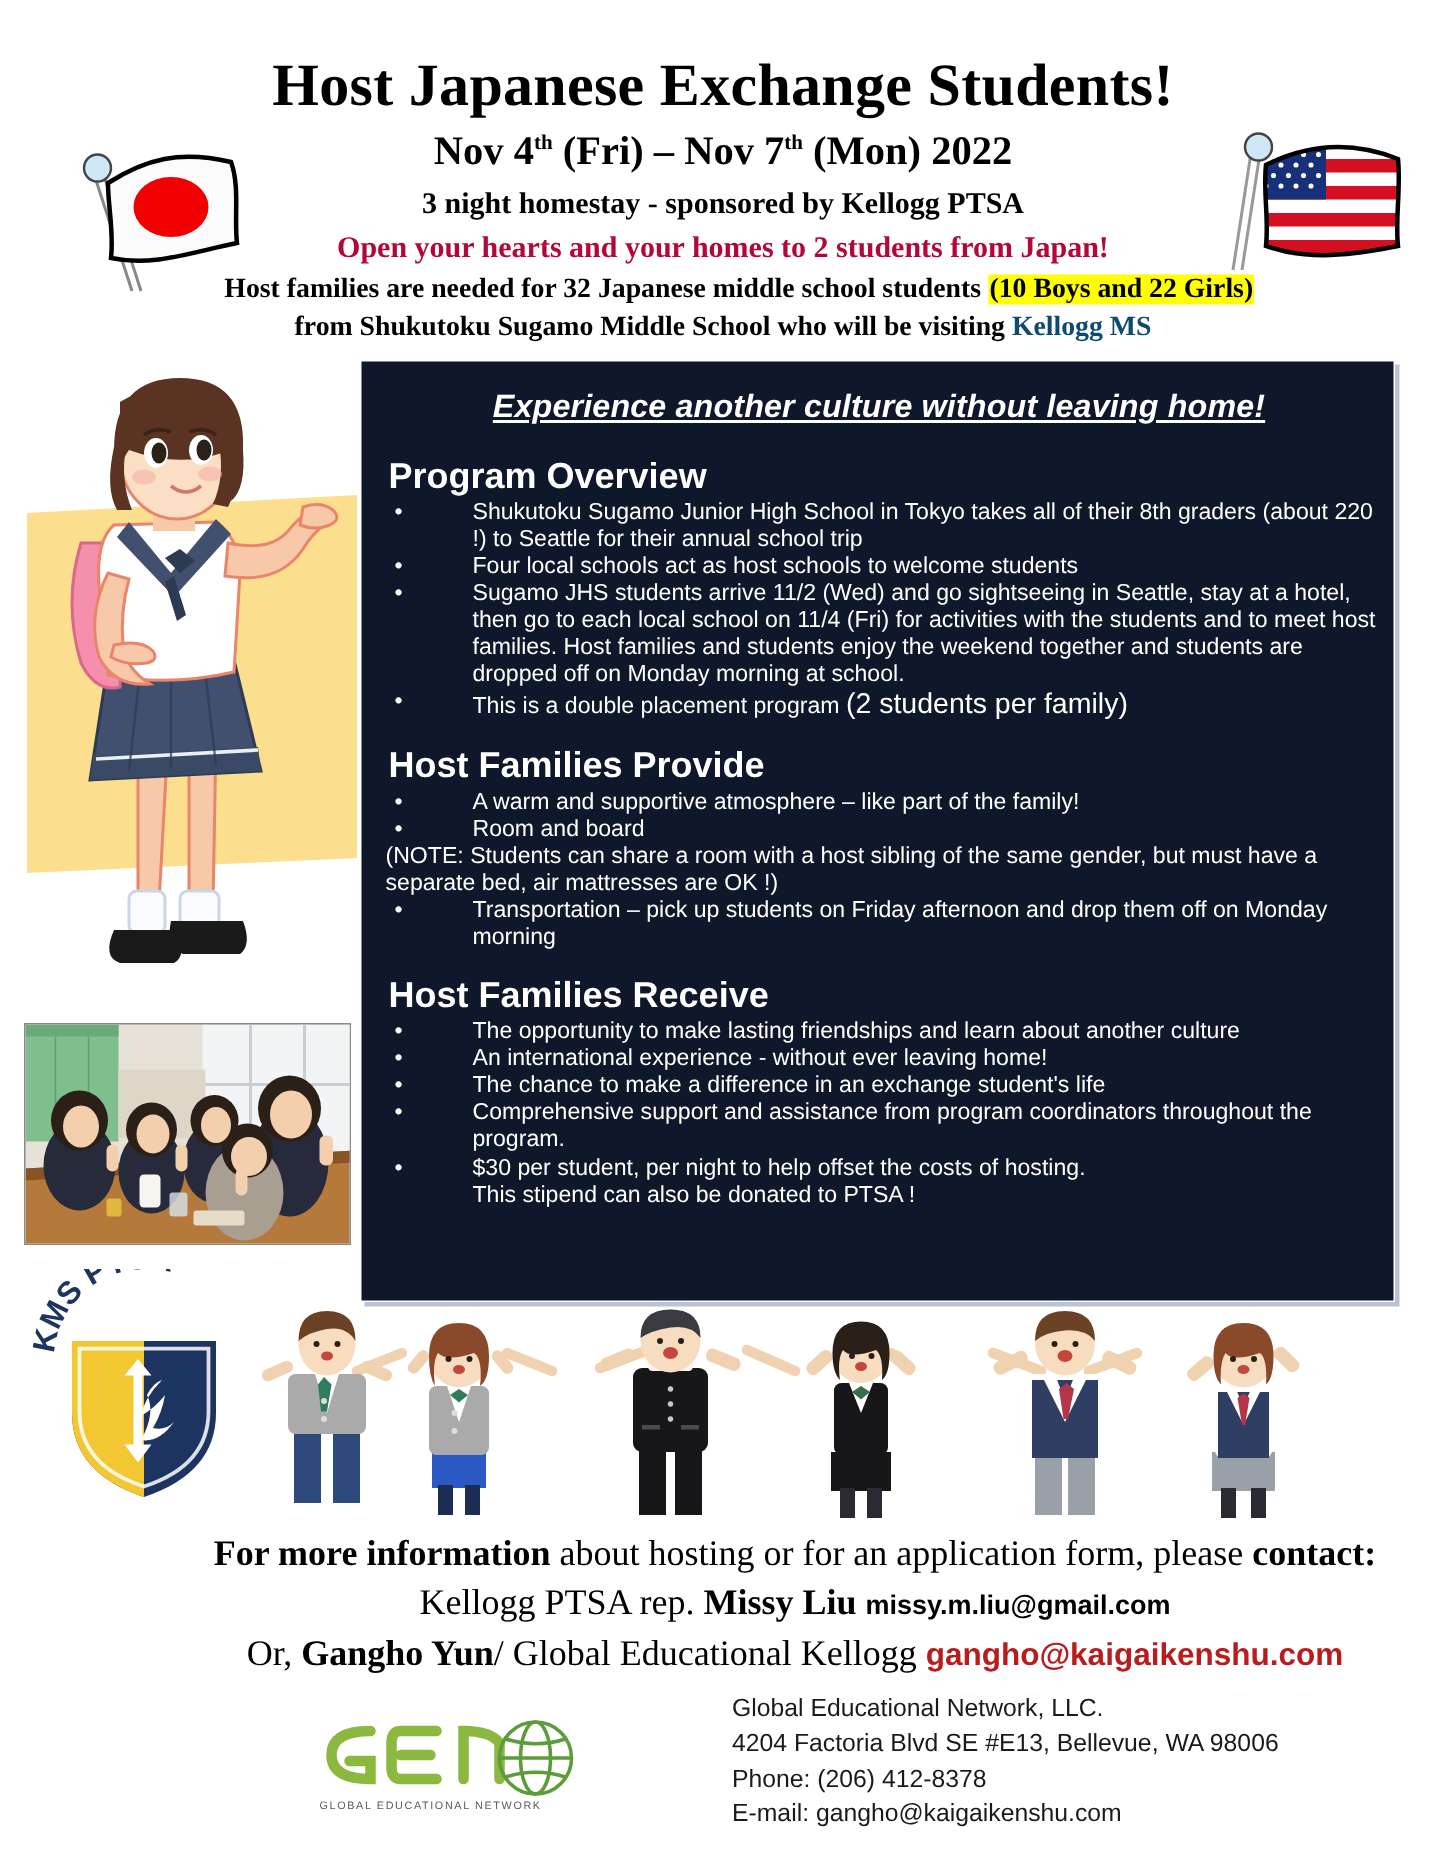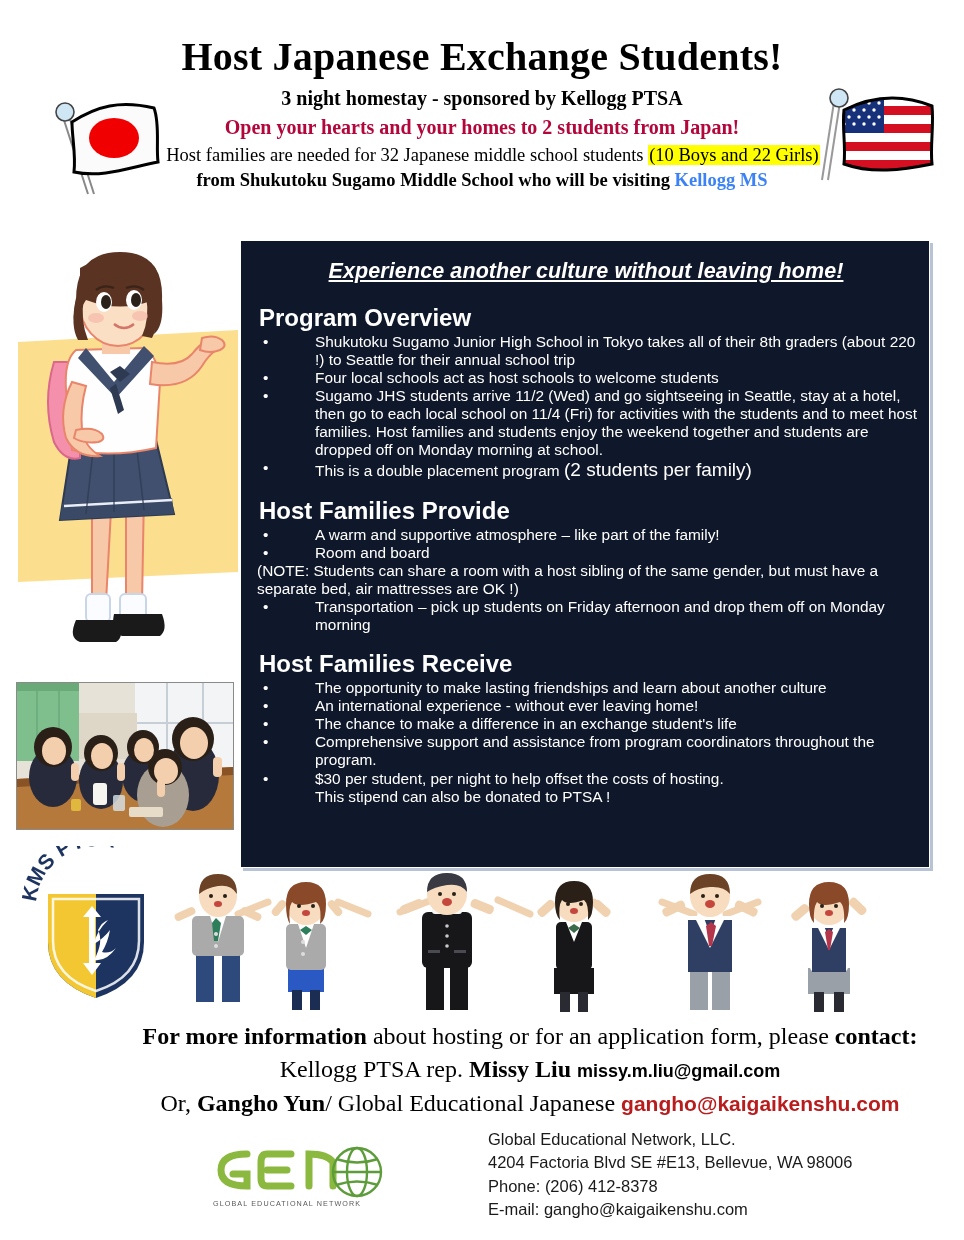--- a/index.html
+++ b/index.html
@@ -17,24 +17,24 @@
     font-weight:bold;font-size:40px;line-height:1.06;color:#000;
     margin-top:36px;letter-spacing:.2px;
   }
   .subtitle{
     font-family:"Liberation Serif",serif;font-weight:bold;
     font-size:27px;line-height:1.15;color:#000;margin-top:7px;
   }
   .subtitle sup{font-size:14px;vertical-align:super;line-height:0;}
   .line3{font-weight:bold;font-size:20px;margin-top:9px;color:#000;}
   .line4{font-weight:bold;font-size:20px;margin-top:6px;color:#b3063a;}
-  .line5{font-weight:normal;font-size:18.5px;margin-top:6px;color:#000;padding-left:22px;}
+  .line5{font-weight:bold;font-size:18.5px;margin-top:6px;color:#000;padding-left:22px;}
   .line6{font-weight:bold;font-size:18.5px;margin-top:4px;color:#000;}
   .hl{background:#ffff00;color:#000;padding:0 1px;}
-  .redtxt{color:#3b82f6;}
+  .redtxt{color:#0c4a6e;}
 
   
   .flag-jp{position:absolute;left:42px;top:84px;width:132px;height:112px;}
   .flag-us{position:absolute;left:806px;top:78px;width:140px;height:112px;}
 
   
   .redbox{
     position:absolute;left:240px;top:240px;width:690px;height:628px;
     background:#0f172a;
     border:1px solid #ffffff;
@@ -143,20 +143,21 @@
             <circle cx="58" cy="46" r="1.7"></circle>
             <circle cx="68" cy="46" r="1.7"></circle>
         </g>
       </g>
       <path d="M38 32 C66 18 96 16 126 28 C128 48 124 68 126 86 C96 92 66 96 38 86 C40 68 36 50 38 32 Z" fill="none" stroke="#000" stroke-width="3"></path>
     </svg>
   </div>
 
   <div class="header">
     <div class="title">Host Japanese Exchange Students!</div>
+    <div class="subtitle"><span>Nov 4</span><sup>th</sup><span> (Fri) – Nov 7</span><sup>th</sup><span> (Mon) 2022</span></div>
     <div class="line3">3 night homestay - sponsored by Kellogg PTSA</div>
     <div class="line4">Open your hearts and your homes to 2 students from Japan!</div>
     <div class="line5"><span>Host families are needed for 32 Japanese middle school students </span><span class="hl">(10 Boys and 22 Girls)</span></div>
     <div class="line6"><span>from Shukutoku Sugamo Middle School who will be visiting </span><span class="redtxt">Kellogg MS</span></div>
   </div>
 
   <div class="girl-wrap">
     <svg viewBox="0 0 224 430" width="224" height="430">
       <path d="M4 100 L224 88 L224 330 L4 340 Z" fill="#fcdf8e"></path>
 
@@ -469,21 +470,21 @@
         <circle cx="672" cy="34" r="2" fill="#2a2018"></circle>
           <circle cx="686" cy="34" r="2" fill="#2a2018"></circle>
         <ellipse cx="679" cy="41" rx="4" ry="3" fill="#c4463c"></ellipse>
       </g>
     </svg>
   </div>
 
   <div class="footer">
     <div class="f1"><b>For more information</b><span> about hosting or for an application form, please </span><b>contact:</b></div>
     <div class="f2"><span>Kellogg PTSA rep. </span><b>Missy Liu</b> <span class="mail">missy.m.liu@gmail.com</span></div>
-    <div class="f3"><span>Or, </span><b>Gangho Yun</b><span>/ Global Educational Japanese </span><span class="mailred">gangho@kaigaikenshu.com</span></div>
+    <div class="f3"><span>Or, </span><b>Gangho Yun</b><span>/ Global Educational Kellogg </span><span class="mailred">gangho@kaigaikenshu.com</span></div>
   </div>
 
   <div class="genlogo">
     <svg viewBox="0 0 185 72" width="185" height="72">
       <g fill="none" stroke="#8bb83e" stroke-width="7" stroke-linecap="round">
         <path d="M42 14 q-26 0 -26 16 q0 16 26 16 l0 -12 l-14 0"></path>
         <path d="M86 14 l-24 0 q-6 0 -6 8 l0 16 q0 8 6 8 l24 0"></path>
         <path d="M62 30 l20 0"></path>
         <path d="M104 46 l0 -32 q18 0 24 8 l0 24"></path>
       </g>

